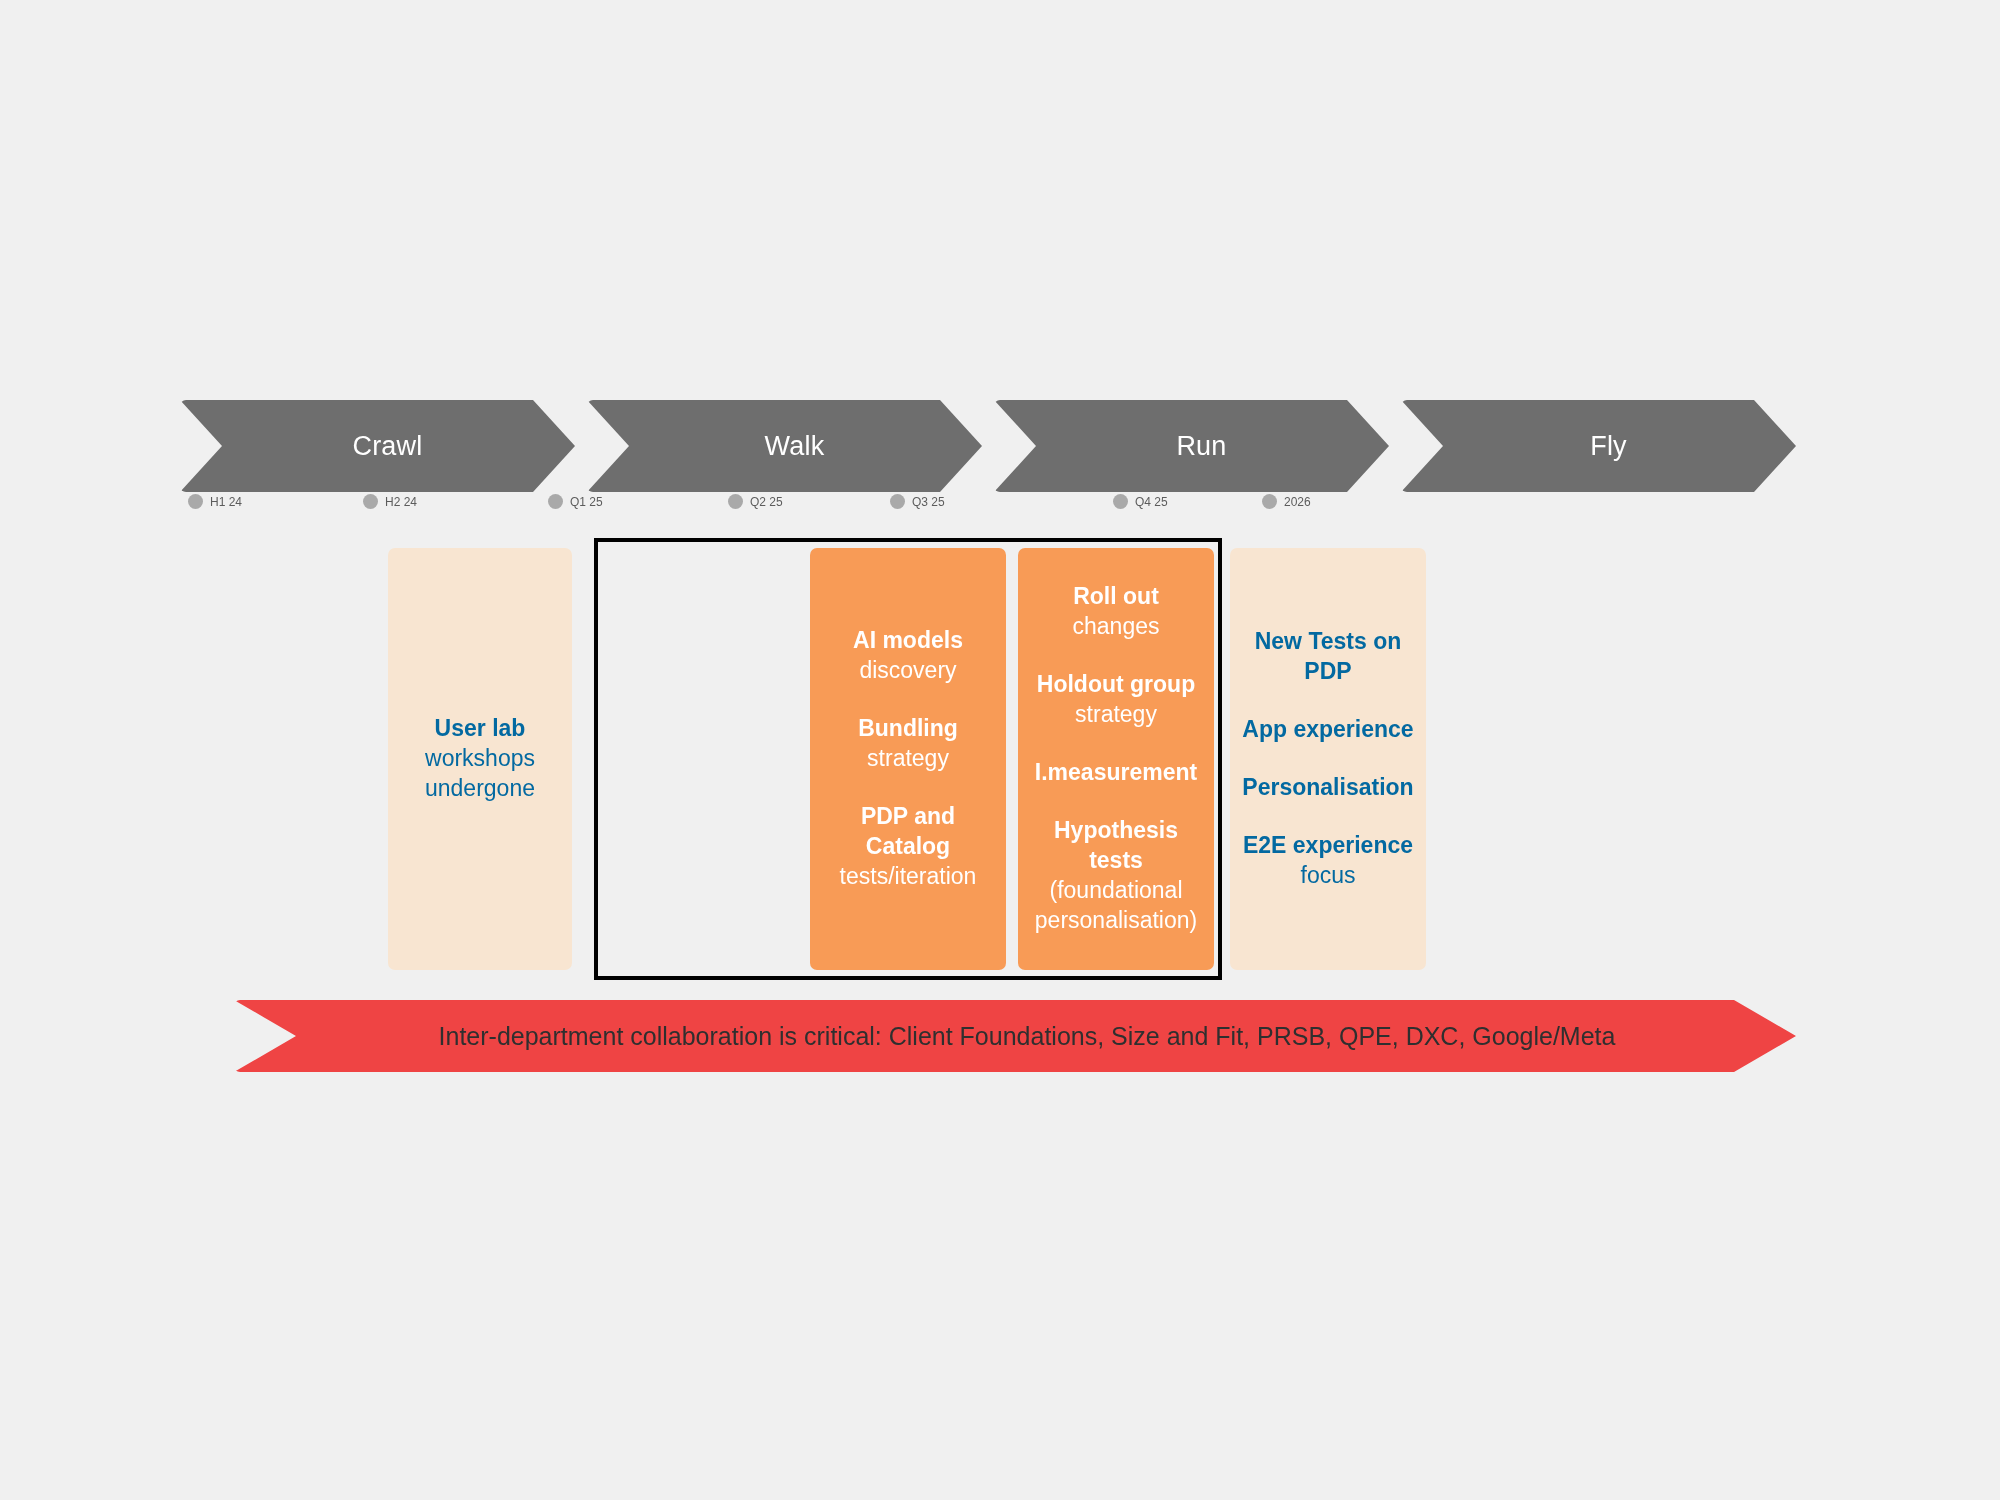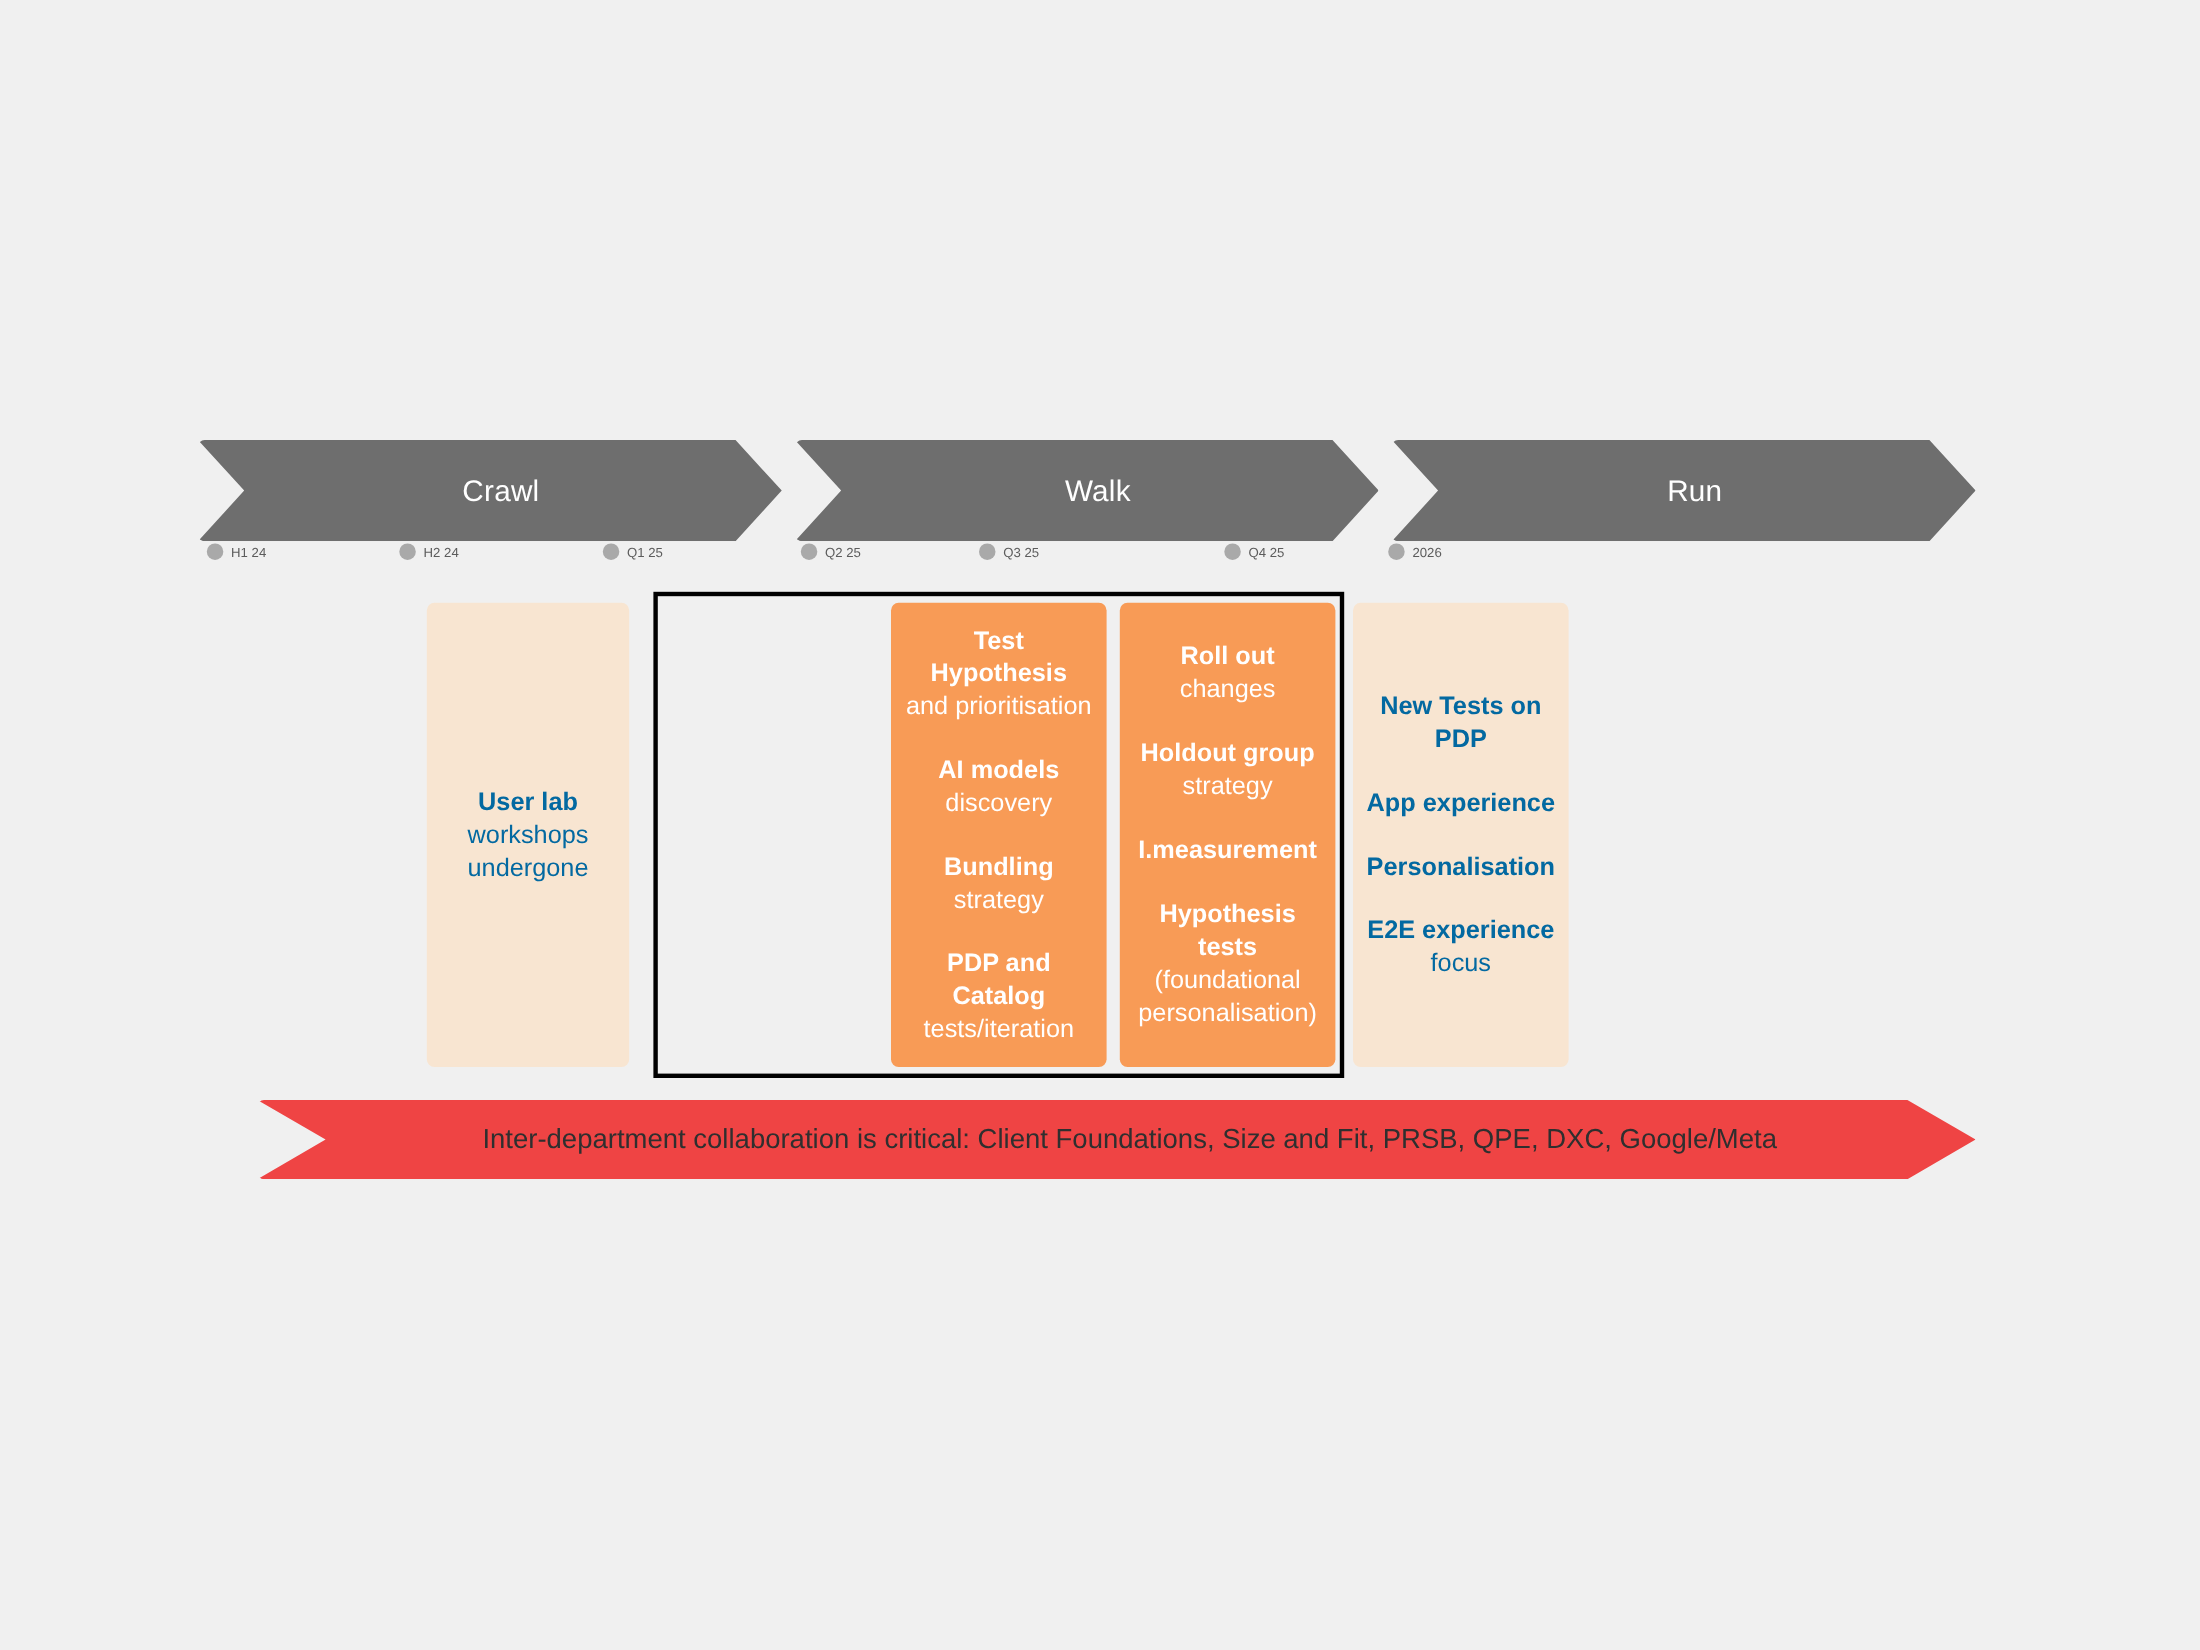--- a/index.html
+++ b/index.html
@@ -197,20 +197,23 @@
   <div id="phase-row">
       <div class="phase-chevron first">
         <span class="phase-label">Crawl</span>
       </div>
       <div class="phase-chevron">
         <span class="phase-label">Walk</span>
       </div>
       <div class="phase-chevron">
         <span class="phase-label">Run</span>
       </div>
+      <div class="phase-chevron">
+        <span class="phase-label">Fly</span>
+      </div>
     </div>
 
   <div id="timeline-row">
       <div class="timeline-marker" style="left: 8px;">
         <span class="timeline-dot"></span>
         <span class="timeline-text">H1 24</span>
       </div>
       <div class="timeline-marker" style="left: 183px;">
         <span class="timeline-dot"></span>
         <span class="timeline-text">H2 24</span>
@@ -236,21 +239,20 @@
         <span class="timeline-text">2026</span>
       </div>
     </div>
 
   <div id="cards-row">
     <div id="highlight-frame" style="left: 414px; top: -10px; width: 628px; height: 442px;"></div>
       <div class="card beige" style="left: 208px; width: 184px;">
         <div class="card-entry"><span class="b">User lab</span><span class="r"> workshops undergone</span></div>
       </div>
       <div class="card orange" style="left: 630px; width: 196px;">
-        <div class="card-entry"><span class="b">Test Hypothesis</span><br><span class="r">and prioritisation</span></div>
         <div class="card-entry"><span class="b">AI models</span><br><span class="r">discovery</span></div>
         <div class="card-entry"><span class="b">Bundling</span><span class="r"> strategy</span></div>
         <div class="card-entry"><span class="b">PDP and Catalog</span><br><span class="r">tests/iteration</span></div>
       </div>
       <div class="card orange" style="left: 838px; width: 196px;">
         <div class="card-entry"><span class="b">Roll out</span><span class="r"> changes</span></div>
         <div class="card-entry"><span class="b">Holdout group</span><br><span class="r">strategy</span></div>
         <div class="card-entry"><span class="b">I.measurement</span></div>
         <div class="card-entry"><span class="b">Hypothesis tests</span><br><span class="r">(foundational personalisation)</span></div>
       </div>

